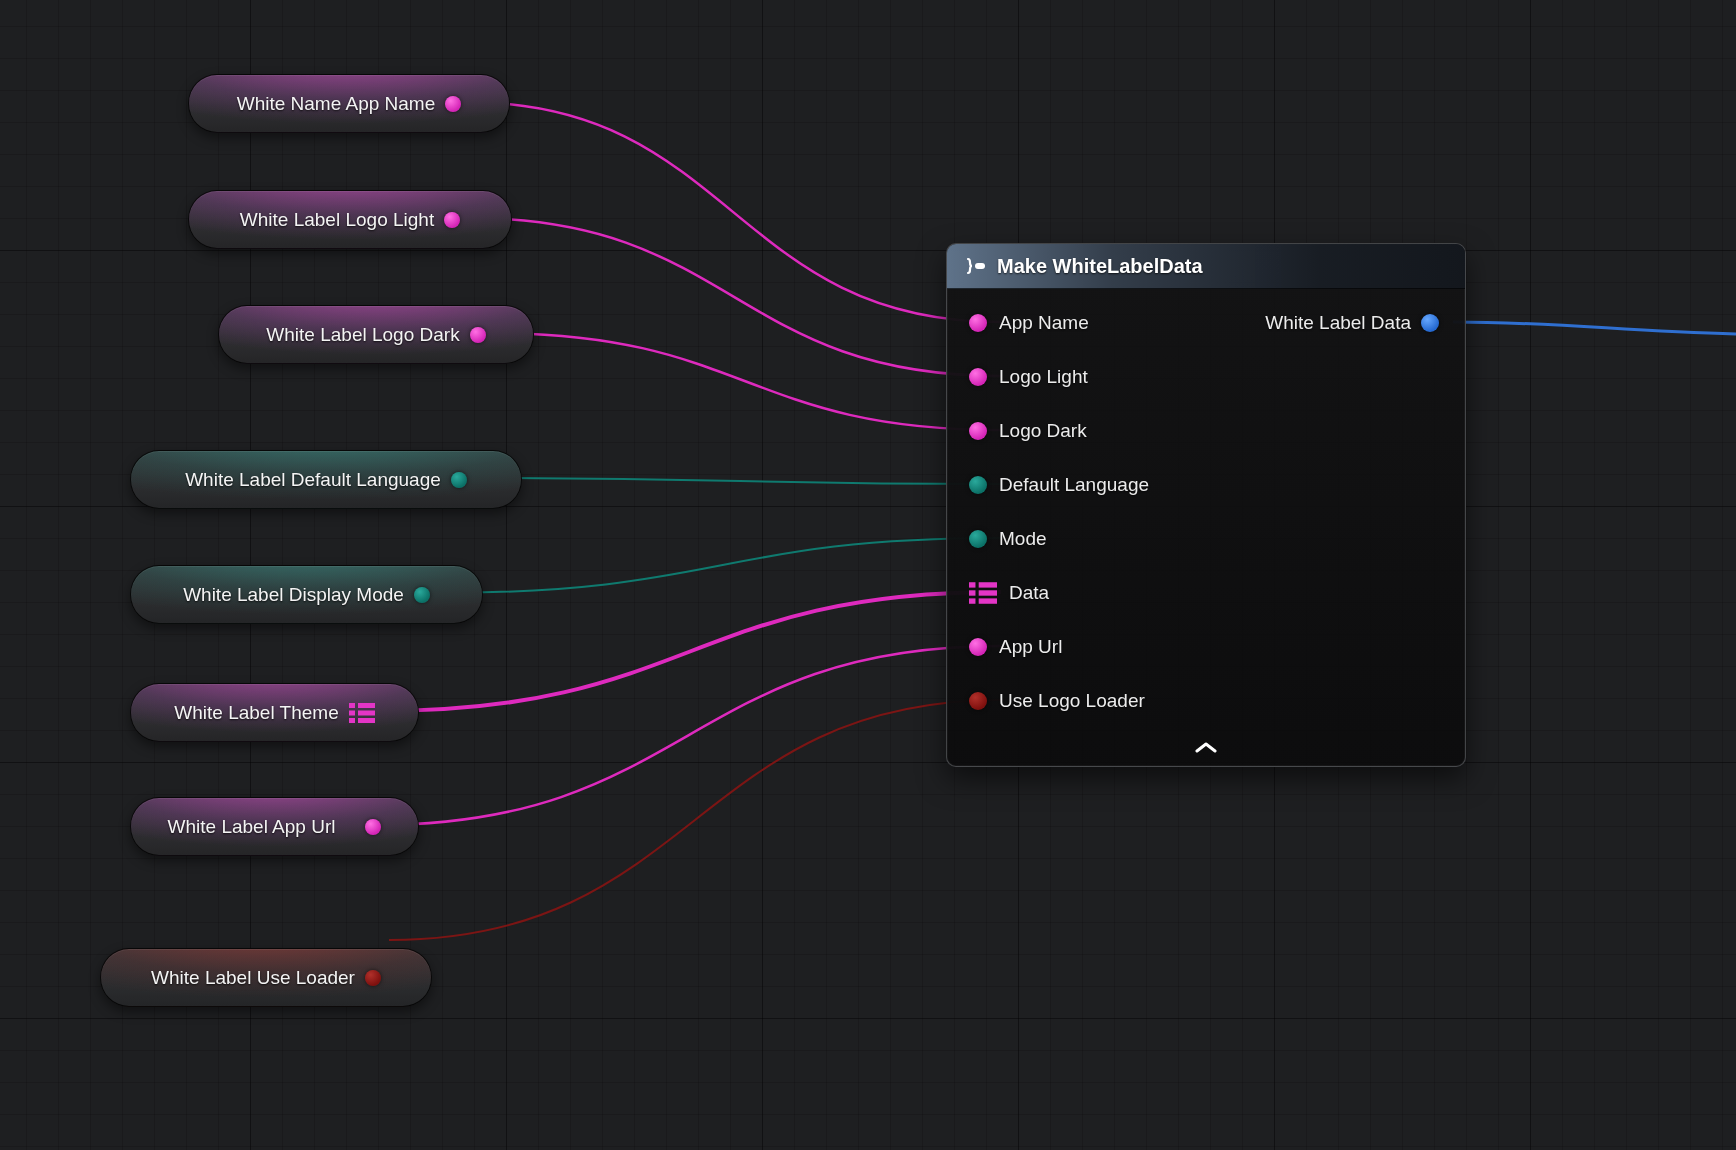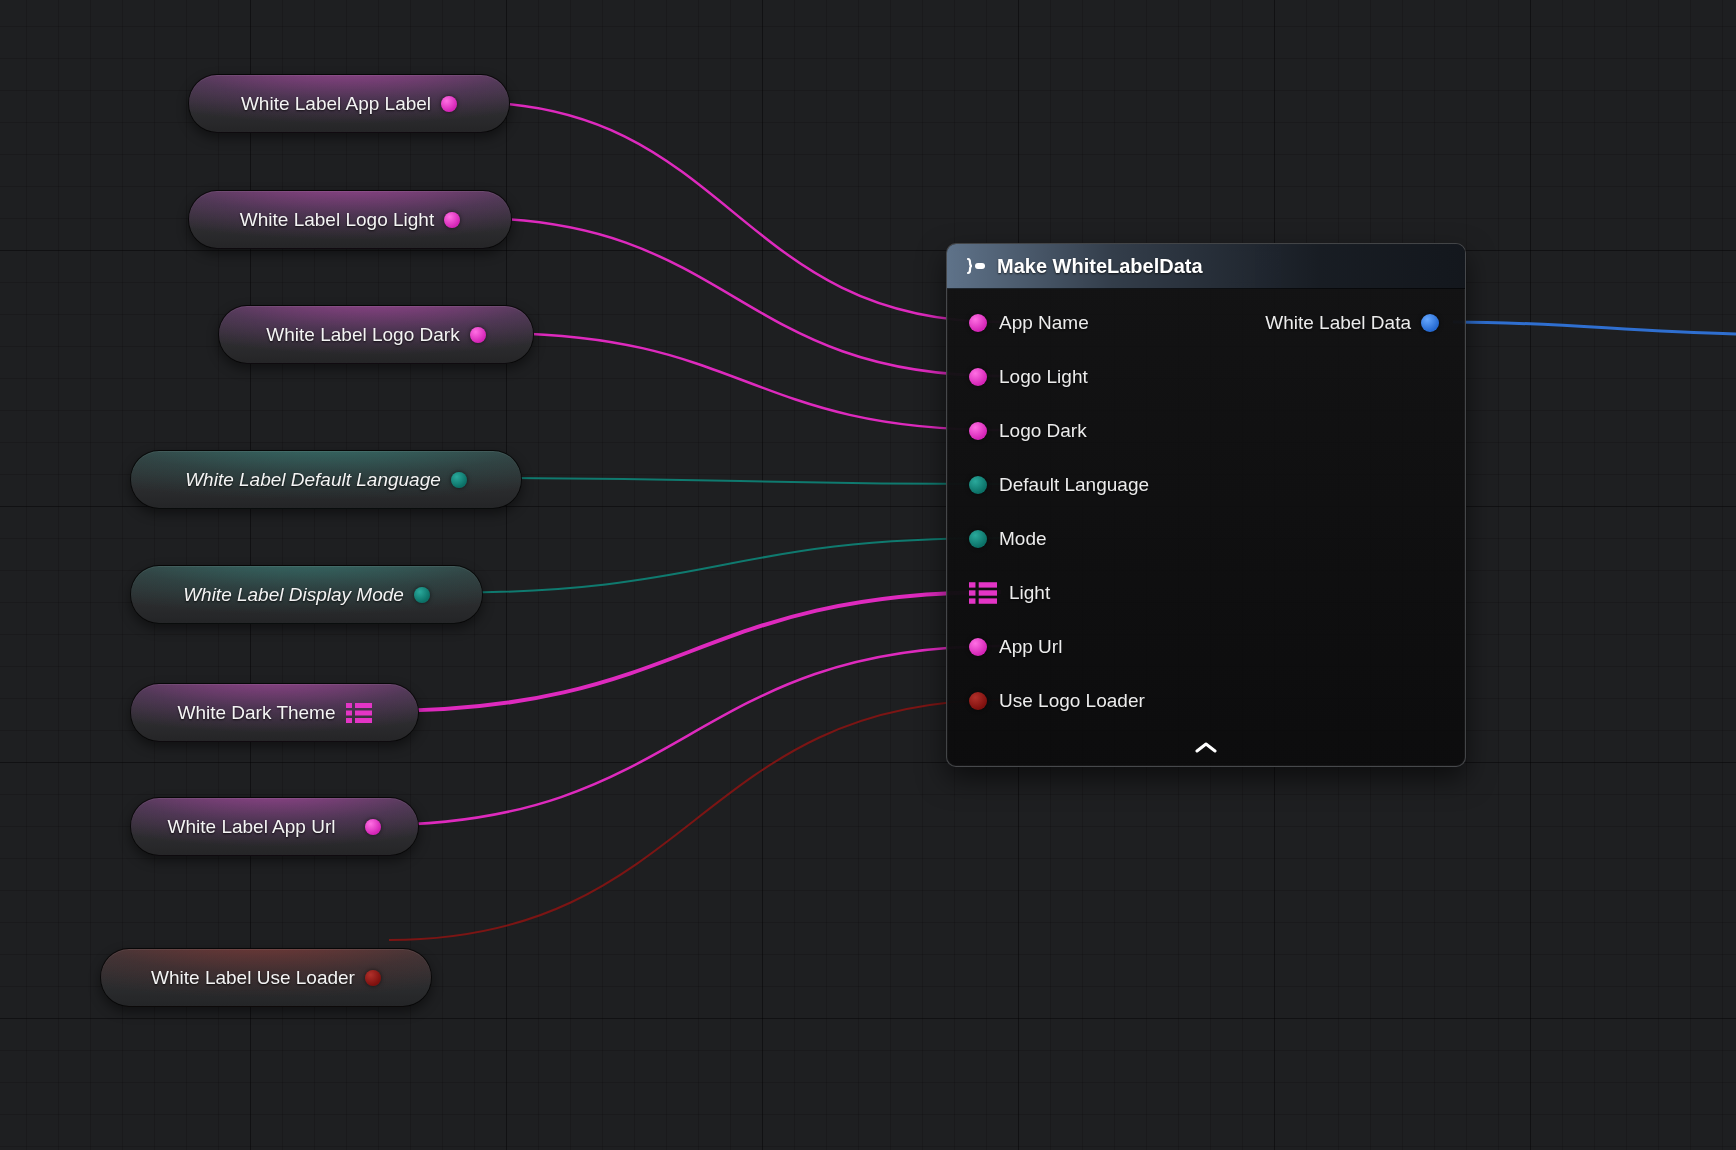--- a/index.html
+++ b/index.html
@@ -30,21 +30,21 @@
     box-shadow:0 5px 12px rgba(0,0,0,.45), inset 0 1px 0 rgba(255,255,255,.07);
     color:#f4f4f4;font-size:19px;
     cursor:grab;
   }
   .pill .label{text-shadow:0 1px 2px rgba(0,0,0,.75);white-space:nowrap;}
   .pill-pink{background:
     radial-gradient(130% 160% at 50% -30%, rgba(224,74,207,.62) 0%, rgba(150,62,160,.28) 45%, rgba(0,0,0,0) 72%),
     linear-gradient(#3a3a3e,#252527);}
   .pill-teal{background:
     radial-gradient(130% 160% at 50% -30%, rgba(52,164,152,.55) 0%, rgba(40,110,104,.25) 45%, rgba(0,0,0,0) 72%),
-    linear-gradient(#37393b,#242527); font-style: italic;}
+    linear-gradient(#37393b,#242527);}
   .pill-red{background:
     radial-gradient(130% 160% at 50% -30%, rgba(192,54,48,.5) 0%, rgba(120,40,40,.22) 45%, rgba(0,0,0,0) 72%),
     linear-gradient(#37393b,#242527);}
 
   
   .dot{width:16px;height:16px;border-radius:50%;flex:none;box-shadow:0 0 4px rgba(0,0,0,.6);cursor:crosshair;}
   .dot-string{background:radial-gradient(circle at 35% 30%, #ff6fe3, #d424b6 70%);}
   .dot-enum{background:radial-gradient(circle at 35% 30%, #2aa99c, #0b7066 70%);}
   .dot-bool{background:radial-gradient(circle at 35% 30%, #b0302a, #7e100e 70%);}
   .dot-struct{background:radial-gradient(circle at 35% 30%, #66a8ff, #2468d0 70%);}
@@ -90,21 +90,21 @@
     <path d="M491,333 C746,333 746,430 1001,430" stroke="#de2abe" stroke-width="2.5" fill="none"></path>
     <path d="M479,478 C740,478 740,484 1001,484" stroke="#0f7a6f" stroke-width="2" fill="none"></path>
     <path d="M438,593 C720,593 720,538 1001,538" stroke="#0f7a6f" stroke-width="2" fill="none"></path>
     <path d="M379,711 C690,711 690,592 1001,592" stroke="#de2abe" stroke-width="4" fill="none"></path>
     <path d="M376,825 C688,825 688,646 1001,646" stroke="#de2abe" stroke-width="2.5" fill="none"></path>
     <path d="M389,940 C695,940 695,700 1001,700" stroke="#7c1514" stroke-width="2" fill="none"></path>
     <path d="M1453,322 C1560,322 1620,331 1736,334" stroke="#2f6fd0" stroke-width="3" fill="none"></path>
   </svg>
 
   <div class="pill pill-pink" style="left:188px;top:74px;width:320px;">
-    <span class="label">White Label App Label</span>
+    <span class="label">White Name App Name</span>
     <span class="dot dot-string"></span>
   </div>
 
   <div class="pill pill-pink" style="left:188px;top:190px;width:322px;">
     <span class="label">White Label Logo Light</span>
     <span class="dot dot-string"></span>
   </div>
 
   <div class="pill pill-pink" style="left:218px;top:305px;width:314px;">
     <span class="label">White Label Logo Dark</span>
@@ -115,21 +115,21 @@
     <span class="label">White Label Default Language</span>
     <span class="dot dot-enum"></span>
   </div>
 
   <div class="pill pill-teal" style="left:130px;top:565px;width:351px;">
     <span class="label">White Label Display Mode</span>
     <span class="dot dot-enum"></span>
   </div>
 
   <div class="pill pill-pink" style="left:130px;top:683px;width:287px;">
-    <span class="label">White Dark Theme</span>
+    <span class="label">White Label Theme</span>
     <svg class="grid-icon" width="26" height="20" viewBox="0 0 26 20">
       <g fill="#e335c6">
         <rect x="0" y="0" width="6" height="5"></rect>
           <rect x="9" y="0" width="17" height="5"></rect>
         <rect x="0" y="7.5" width="6" height="5"></rect>
           <rect x="9" y="7.5" width="17" height="5"></rect>
         <rect x="0" y="15" width="6" height="5"></rect>
           <rect x="9" y="15" width="17" height="5"></rect>
       </g>
     </svg>
@@ -179,21 +179,21 @@
         <svg class="grid-icon" width="28" height="22" viewBox="0 0 26 20">
           <g fill="#e335c6">
             <rect x="0" y="0" width="6" height="5"></rect>
               <rect x="9" y="0" width="17" height="5"></rect>
             <rect x="0" y="7.5" width="6" height="5"></rect>
               <rect x="9" y="7.5" width="17" height="5"></rect>
             <rect x="0" y="15" width="6" height="5"></rect>
               <rect x="9" y="15" width="17" height="5"></rect>
           </g>
         </svg>
-        <span class="pin-label">Light</span>
+        <span class="pin-label">Data</span>
       </div>
       <div class="pin-row">
         <span class="dot dot-string"></span>
         <span class="pin-label">App Url</span>
       </div>
       <div class="pin-row">
         <span class="dot dot-bool"></span>
         <span class="pin-label">Use Logo Loader</span>
       </div>
     </div>

